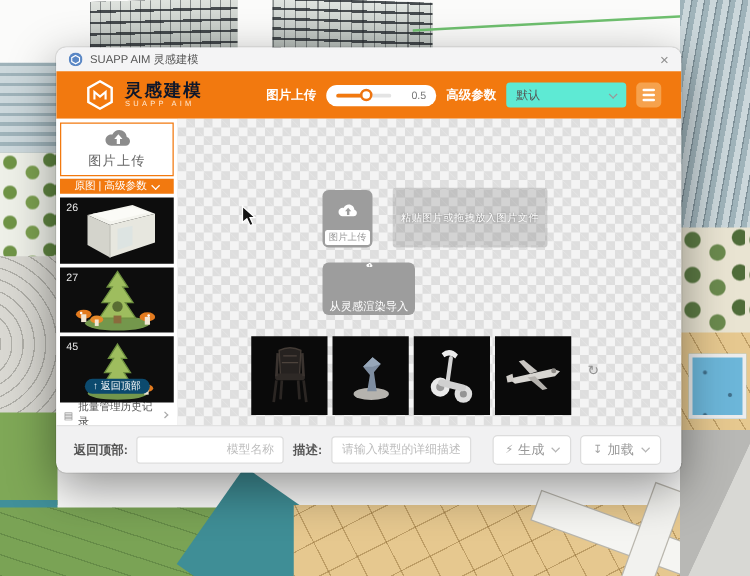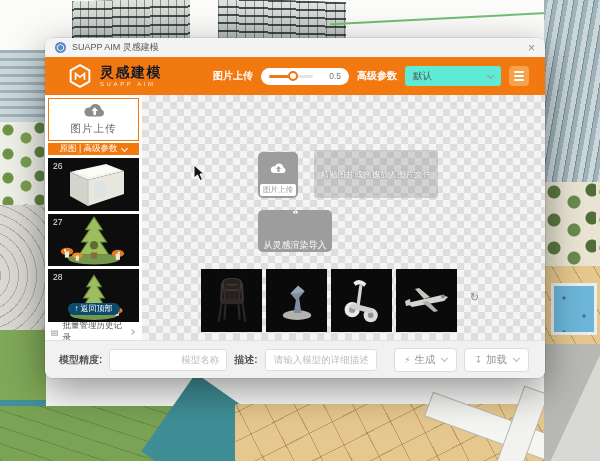--- a/index.html
+++ b/index.html
@@ -261,21 +261,21 @@
             <ellipse cx="24" cy="41" rx="5" ry="3" fill="#e88a2a"></ellipse>
               <rect x="22.5" y="41" width="3" height="5" fill="#f2e6d4"></rect>
             <ellipse cx="63" cy="39" rx="6" ry="3.5" fill="#e27a1e"></ellipse>
               <rect x="61" y="39" width="4" height="6" fill="#f2e6d4"></rect>
             <circle cx="12" cy="36" r="1" fill="#fff"></circle>
               <circle cx="64" cy="38" r="1" fill="#fff"></circle>
           </svg>
         </div>
 
         <div class="thumb">
-          <span class="thumb-num">28</span>
+          <span class="thumb-num">45</span>
           <svg width="84" height="54" viewBox="0 0 80 52">
             <ellipse cx="40" cy="44" rx="23" ry="5" fill="#74974c"></ellipse>
             <path d="M40,6 L47,17 L43,17 L50,28 L45,28 L52,39 L28,39 L35,28 L30,28 L37,17 L33,17 Z" fill="#9ebd5e" stroke="#6d8f3f" stroke-width="1"></path>
             <rect x="37.5" y="37" width="5" height="6" fill="#8a6b3c"></rect>
             <ellipse cx="62" cy="40" rx="5.5" ry="3" fill="#e27a1e"></ellipse>
               <rect x="60.5" y="40" width="3.5" height="5" fill="#f2e6d4"></rect>
           </svg>
           <div class="back-top">
             <span>↑</span>
             <span>返回顶部</span>
@@ -355,21 +355,21 @@
 
         <span class="refresh">↻</span>
 
         <svg class="cursor" width="12" height="18" viewBox="0 0 12 18">
           <path d="M1,1 L1,14 L4.5,11 L7,16.5 L9.5,15.5 L7,10 L11,10 Z" fill="#141414" stroke="#fff" stroke-width="1"></path>
         </svg>
       </div>
     </div>
 
     <div class="footer">
-      <span class="f-label">模型精度:</span>
+      <span class="f-label">返回顶部:</span>
       <input class="f-input in-name" placeholder="模型名称" style="">
       <span class="f-label">描述:</span>
       <input class="f-input in-desc" placeholder="请输入模型的详细描述" style="">
       <button class="f-btn first">
         <span class="b-icon">⚡</span>
         <span>生成</span>
         <span class="chev"></span>
       </button>
       <button class="f-btn">
         <span class="b-icon">↧</span>

